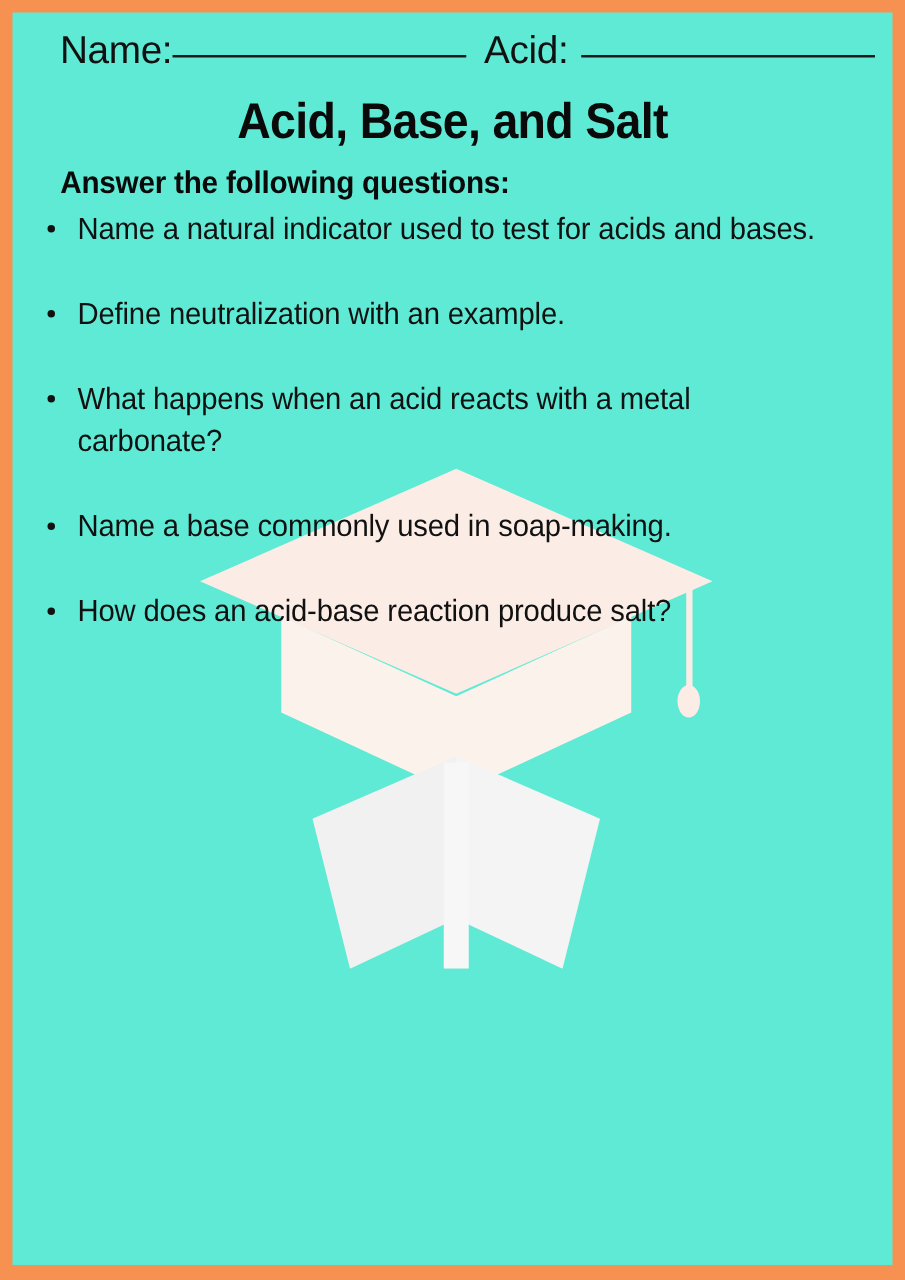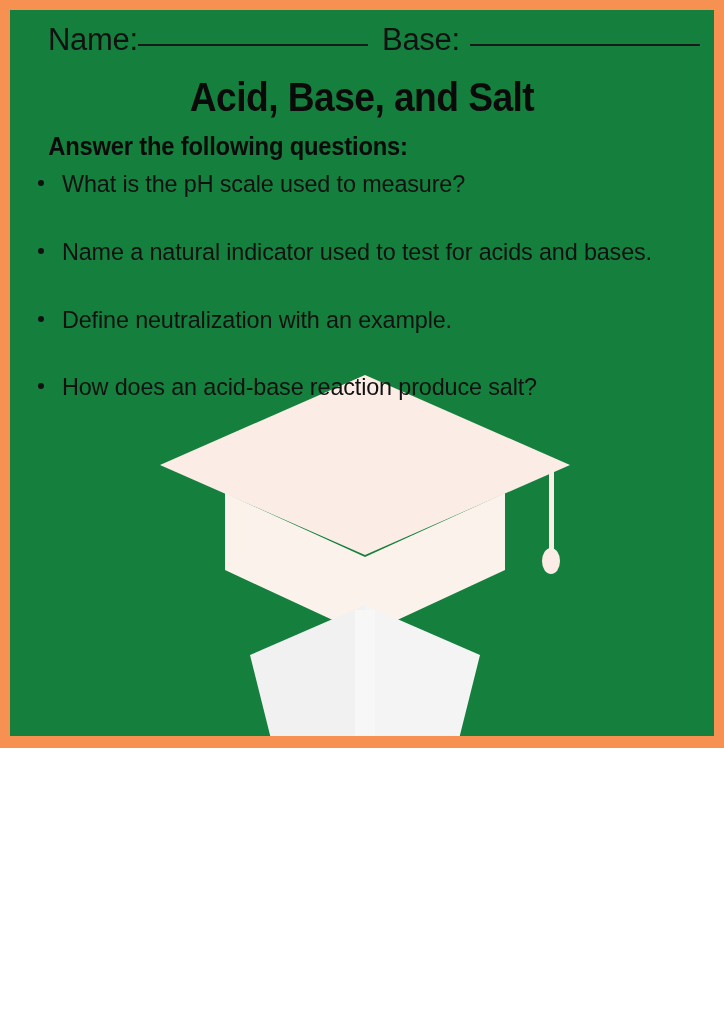--- a/index.html
+++ b/index.html
@@ -10,23 +10,23 @@
   body {
     width: 724px;
     height: 1024px;
     overflow: hidden;
     font-family: "Liberation Sans", "DejaVu Sans", sans-serif;
   }
 
   #page {
     position: relative;
     width: 724px;
-    height: 748px;
+    height: 1024px;
     box-sizing: border-box;
-    background: #15803d;
+    background: #5eead4;
     overflow: hidden;
   }
 
   
   .frame-edge {
     position: absolute;
     background: #F79152;
     z-index: 5;
   }
   .frame-top    { left: 0;  top: 0;     width: 724px; height: 10px; }
@@ -163,40 +163,44 @@
     <polygon points="215,250 330,300 300,420 215,380" fill="#F4F4F4"></polygon>
     <polygon points="215,250 100,300 130,420 215,380" fill="#F1F1F1"></polygon>
     <polygon points="205,255 225,255 225,420 205,420" fill="#F7F7F7"></polygon>
   </svg>
 
   <div class="content">
 
     <div class="namedate-row">
       <span class="field-label">Name:</span>
       <span class="rule rule-name"></span>
-      <span class="field-label">Base:</span>
+      <span class="field-label">Acid:</span>
       <span class="rule rule-date"></span>
     </div>
 
     <h1 class="worksheet-title">Acid, Base, and Salt</h1>
 
     <div class="instruction">Answer the following questions:</div>
 
     <ul class="question-list">
       <li class="question-item">
         <span class="bullet-dot"></span>
-        <span class="q-text">What is the pH scale used to measure?</span>
-      </li>
-      <li class="question-item">
-        <span class="bullet-dot"></span>
         <span class="q-text">Name a natural indicator used to test for acids and bases.</span>
       </li>
       <li class="question-item">
         <span class="bullet-dot"></span>
         <span class="q-text">Define neutralization with an example.</span>
+      </li>
+      <li class="question-item">
+        <span class="bullet-dot"></span>
+        <span class="q-text">What happens when an acid reacts with a metal carbonate?</span>
+      </li>
+      <li class="question-item">
+        <span class="bullet-dot"></span>
+        <span class="q-text">Name a base commonly used in soap-making.</span>
       </li>
       <li class="question-item">
         <span class="bullet-dot"></span>
         <span class="q-text">How does an acid-base reaction produce salt?</span>
       </li>
     </ul>
 
   </div>
 </div>
 

